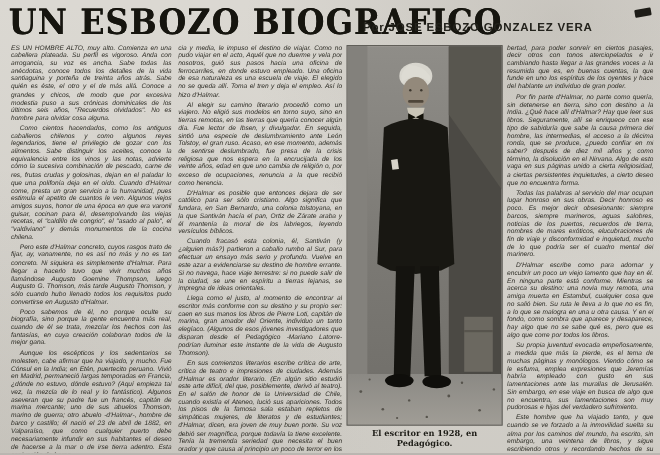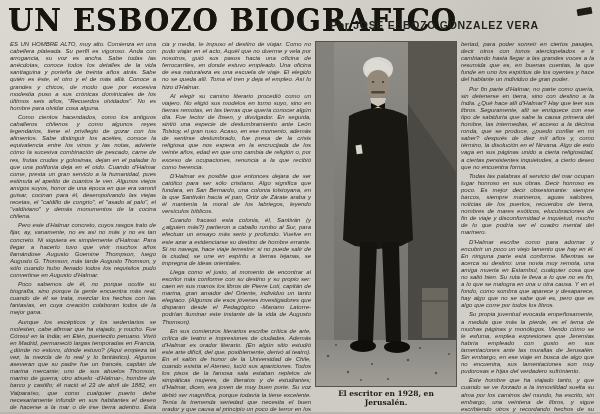--- a/index.html
+++ b/index.html
@@ -119,21 +119,21 @@
         <path d="M55,61 L62,64.5 L55,68 Z" fill="#121109"></path>
         <path d="M69,61 L62,64.5 L69,68 Z" fill="#121109"></path>
         <path d="M33,74 Q62,58 91,74 L97,198 L85,204 L62,207 L39,204 L27,198 Z" fill="#181712"></path>
         <rect x="40" y="103" width="6" height="9" fill="#d6d3c9" transform="rotate(-8 43 107)"></rect>
         <polygon points="44,200 61,200 57,300 42,300" fill="#14130f"></polygon>
         <polygon points="66,200 83,200 85,300 70,300" fill="#14130f"></polygon>
         <ellipse cx="47" cy="304" rx="13" ry="6" fill="#0f0e0b"></ellipse>
         <ellipse cx="81" cy="305" rx="13" ry="6" fill="#0f0e0b"></ellipse>
       </g>
     </svg>
-    <div class="caption">El escritor en 1928, en Jerusalén.</div>
+    <div class="caption">El escritor en 1928, en Pedagógico.</div>
   </div>
 
   <div class="col col-4">
       <p class="para first">bertad, para poder sonreír en ciertos pasajes, decir otros con tonos aterciopelados e ir cambiando hasta llegar a las grandes voces a la resumida que es, en buenas cuentas, la que funde en uno los espíritus de los oyentes y hace del hablante un individuo de gran poder.</p>
       <p class="para">Por fin parte d'Halmar, no parte como quería, sin detenerse en tierra, sino con destino a la India. ¿Qué hace allí d'Halmar? Hay que leer sus libros. Seguramente, allí se enriquece con ese tipo de sabiduría que sabe la causa primera del hombre, las intermedias, el acceso a la décima ronda, que se produce, ¿puedo confiar en mi saber? después de diez mil años y, como término, la disolución en el Nirvana. Algo de esto vaga en sus páginas unido a cierta religiosidad, a ciertas persistentes inquietudes, a cierto deseo que no encuentra forma.</p>
       <p class="para">Todas las palabras al servicio del mar ocupan lugar honroso en sus obras. Decir honroso es poco. Es mejor decir obsesionante: siempre barcos, siempre marineros, aguas salobres, noticias de los puertos, recuerdos de tierra, nombres de mares exóticos, elucubraciones de fin de viaje y disconformidad e inquietud, mucho de lo que podría ser el cuadro mental del marinero.</p>
       <p class="para">D'Halmar escribe como para adornar y encubrir un poco un viejo lamento que hay en él. En ninguna parte está conforme. Mientras se acerca su destino: una novia muy remota, una amiga muerta en Estambul, cualquier cosa que no salió bien. Su ruta le lleva a lo que no es fin, a lo que se malogra en una u otra causa. Y en el fondo, como sombra que aparece y desaparece, hay algo que no se sabe qué es, pero que es algo que corre por todos los libros.</p>
       <p class="para">Su propia juventud evocada empeñosamente, a medida que más la pierde, es el tema de muchas páginas y monólogos. Viendo cómo se le esfuma, emplea expresiones que Jeremías habría empleado con gusto en sus lamentaciones ante las murallas de Jerusalén. Sin embargo, en ese viaje en busca de algo que no encuentra, sus lamentaciones son muy pudorosas e hijas del verdadero sufrimiento.</p>
       <p class="para">Este hombre que ha viajado tanto, y que cuando se ve forzado a la inmovilidad suelta su alma por los caminos del mundo, ha escrito, sin embargo, una veintena de libros, y sigue escribiendo otros y recordando hechos de su variada vida para agregarlos a sus "recuerdos olvidados".</p>
     </div>

